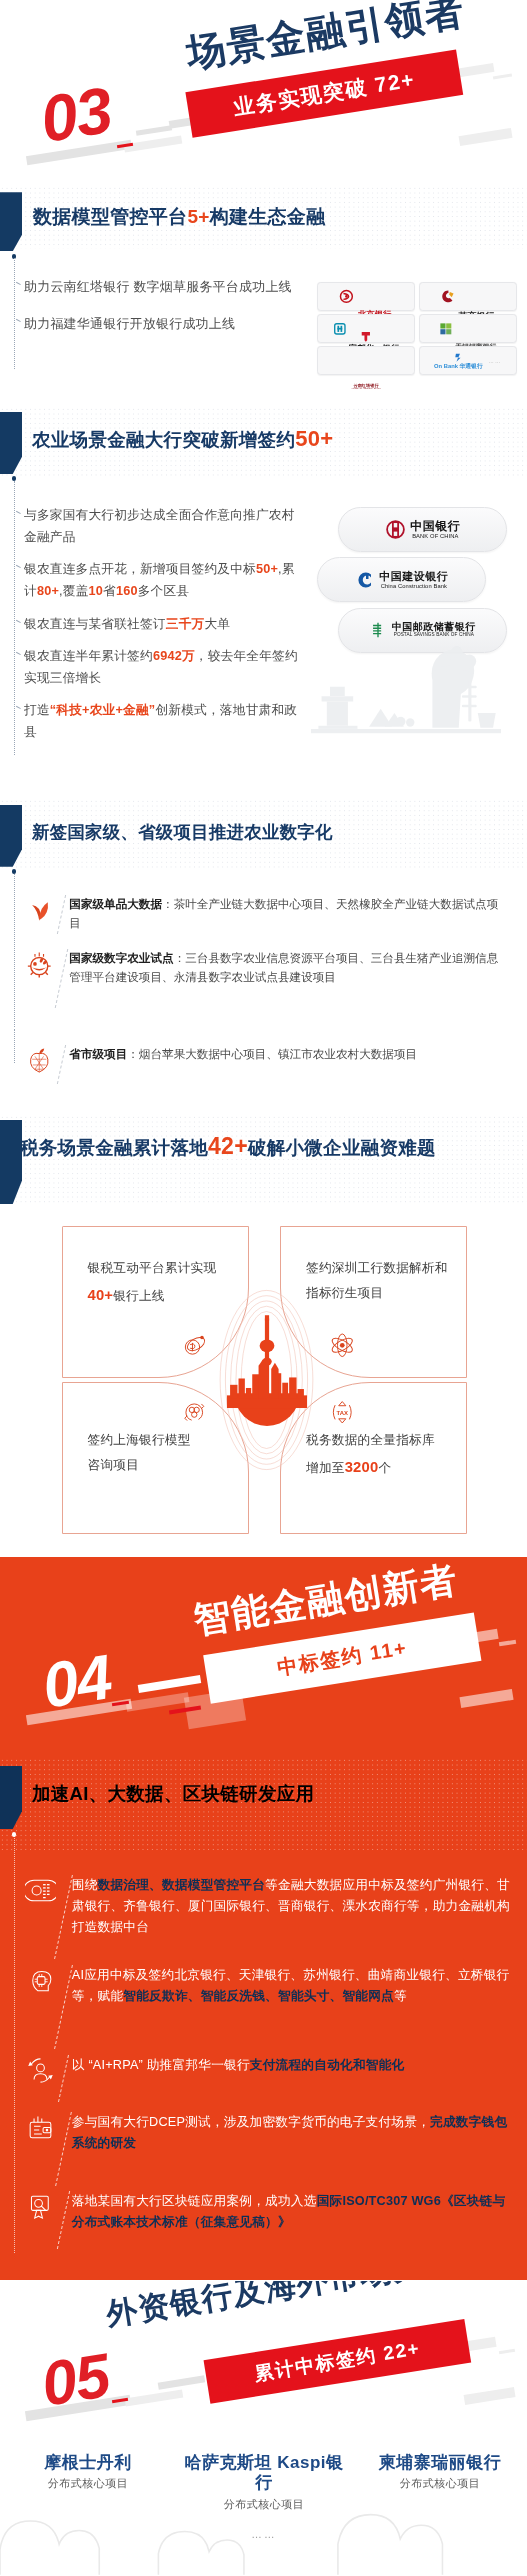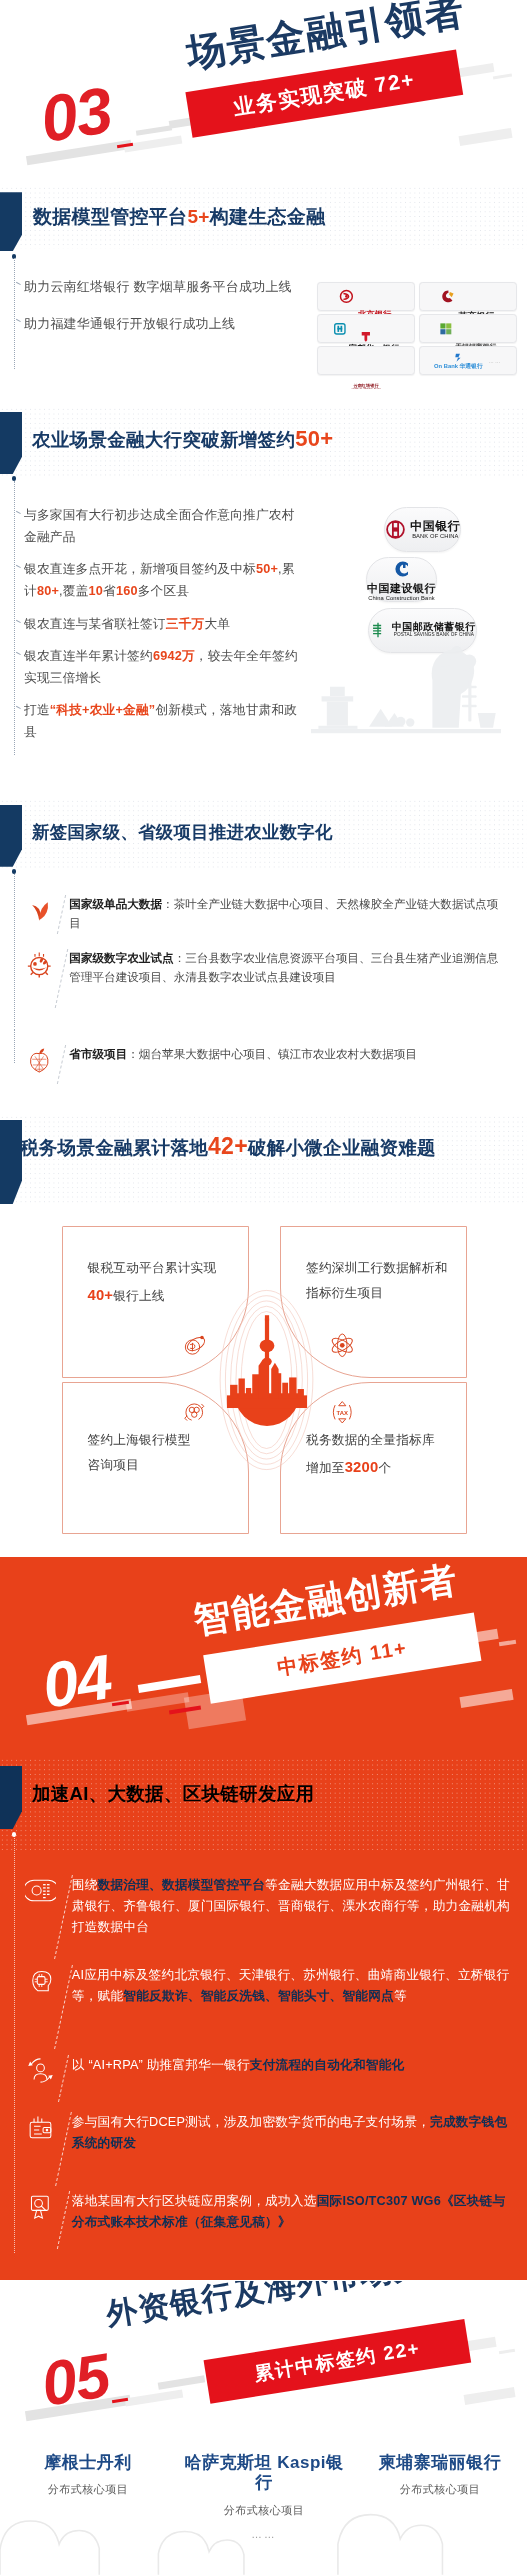--- a/index.html
+++ b/index.html
@@ -117,21 +117,21 @@
     background:#f7f7f8; border:0.5px solid #e6e7ea; border-radius:3.7px;
     display:flex; align-items:center; justify-content:center; gap:2.6px;
     box-shadow:0 0.5px 1.1px rgba(0,0,0,.05);
     padding:2.1px 3.2px;
   }
   .logo-card .lg-cn { font-weight:700; color:#1d1d1d; white-space:nowrap;margin-top:40px; }
   .logo-card .lg-en { color:#b1121b; white-space:nowrap; letter-spacing:0.1px; }
   .lg-stack { display:flex; flex-direction:column; align-items:center; line-height:1.05; }
 
   
-  .pill-wrap { position:absolute; display:flex; flex-direction:column; gap:5.3px;align-items:center; }
+  .pill-wrap { position:absolute; display:flex; flex-direction:column; gap:5.3px; }
   .pill {
     background:linear-gradient(#fbfbfc,#eeeff1);
     border:0.5px solid #e3e4e7;
     border-radius:25px; height:45px;
     display:flex; align-items:center; justify-content:center; gap:4.7px;
     box-shadow:0 1.1px 2.1px rgba(0,0,0,.05);
   }
   .pill .p-cn { font-weight:700; color:#161616; letter-spacing:0.5px; }
   .pill .p-en { color:#161616; letter-spacing:0.1px; }
 
@@ -143,21 +143,21 @@
   }
   .petal-text {
     position:absolute; color:#3f3f3f; line-height:1.95; letter-spacing:0.2px;
   }
   .petal-text .num { color:#e8411a; font-weight:700; }
 
   
   .fin-row { position:absolute; display:flex; width:100%; }
   .fin-col { flex:1; text-align:center; }
   .fin-name { color:#1e4a86; font-weight:700; line-height:1.22; letter-spacing:0.5px; }
-  .fin-sub  { color:#5a5a5a; letter-spacing:0.5px; margin-top:9px; }
+  .fin-sub  { color:#5a5a5a; letter-spacing:0.5px; margin-top:3px; }
   .fin-dots { position:absolute; width:100%; text-align:center; color:#9a9a9a; letter-spacing:2.1px; }
 
   svg { display:block; }
 </style>
 </head>
 <body>
 
 <div class="page">
 
   <div class="banner white" style="position:absolute;top:0;left:0;height:186px;">
@@ -304,21 +304,21 @@
         <svg width="21" height="21" viewBox="0 0 40 40">
           <circle cx="20" cy="20" r="16" fill="none" stroke="#b0122b" stroke-width="3.4"></circle>
           <rect x="15" y="6" width="10" height="28" fill="none" stroke="#b0122b" stroke-width="3.4"></rect>
           <rect x="15" y="16" width="10" height="8" fill="#b0122b"></rect>
         </svg>
         <div class="lg-stack">
           <span class="p-cn" style="font-size:12px;">中国银行</span>
           <span class="p-en" style="font-size:5.8px;">BANK OF CHINA</span>
         </div>
       </div>
-      <div class="pill" style="margin-left:0;margin-right:21px;flex-direction:column;">
+      <div class="pill" style="margin-left:0;margin-right:21px;">
         <svg width="20" height="20" viewBox="0 0 40 40">
           <path d="M32 9 a15 15 0 1 0 0 22 l0-6 a9 9 0 1 1 0-10z" fill="#1558a5"></path>
           <rect x="22" y="6" width="5" height="12" fill="#1558a5"></rect>
         </svg>
         <div class="lg-stack">
           <span class="p-cn" style="font-size:11px;">中国建设银行</span>
           <span class="p-en" style="font-size:5.8px;">China Construction Bank</span>
         </div>
       </div>
       <div class="pill" style="margin-left:21px;">

